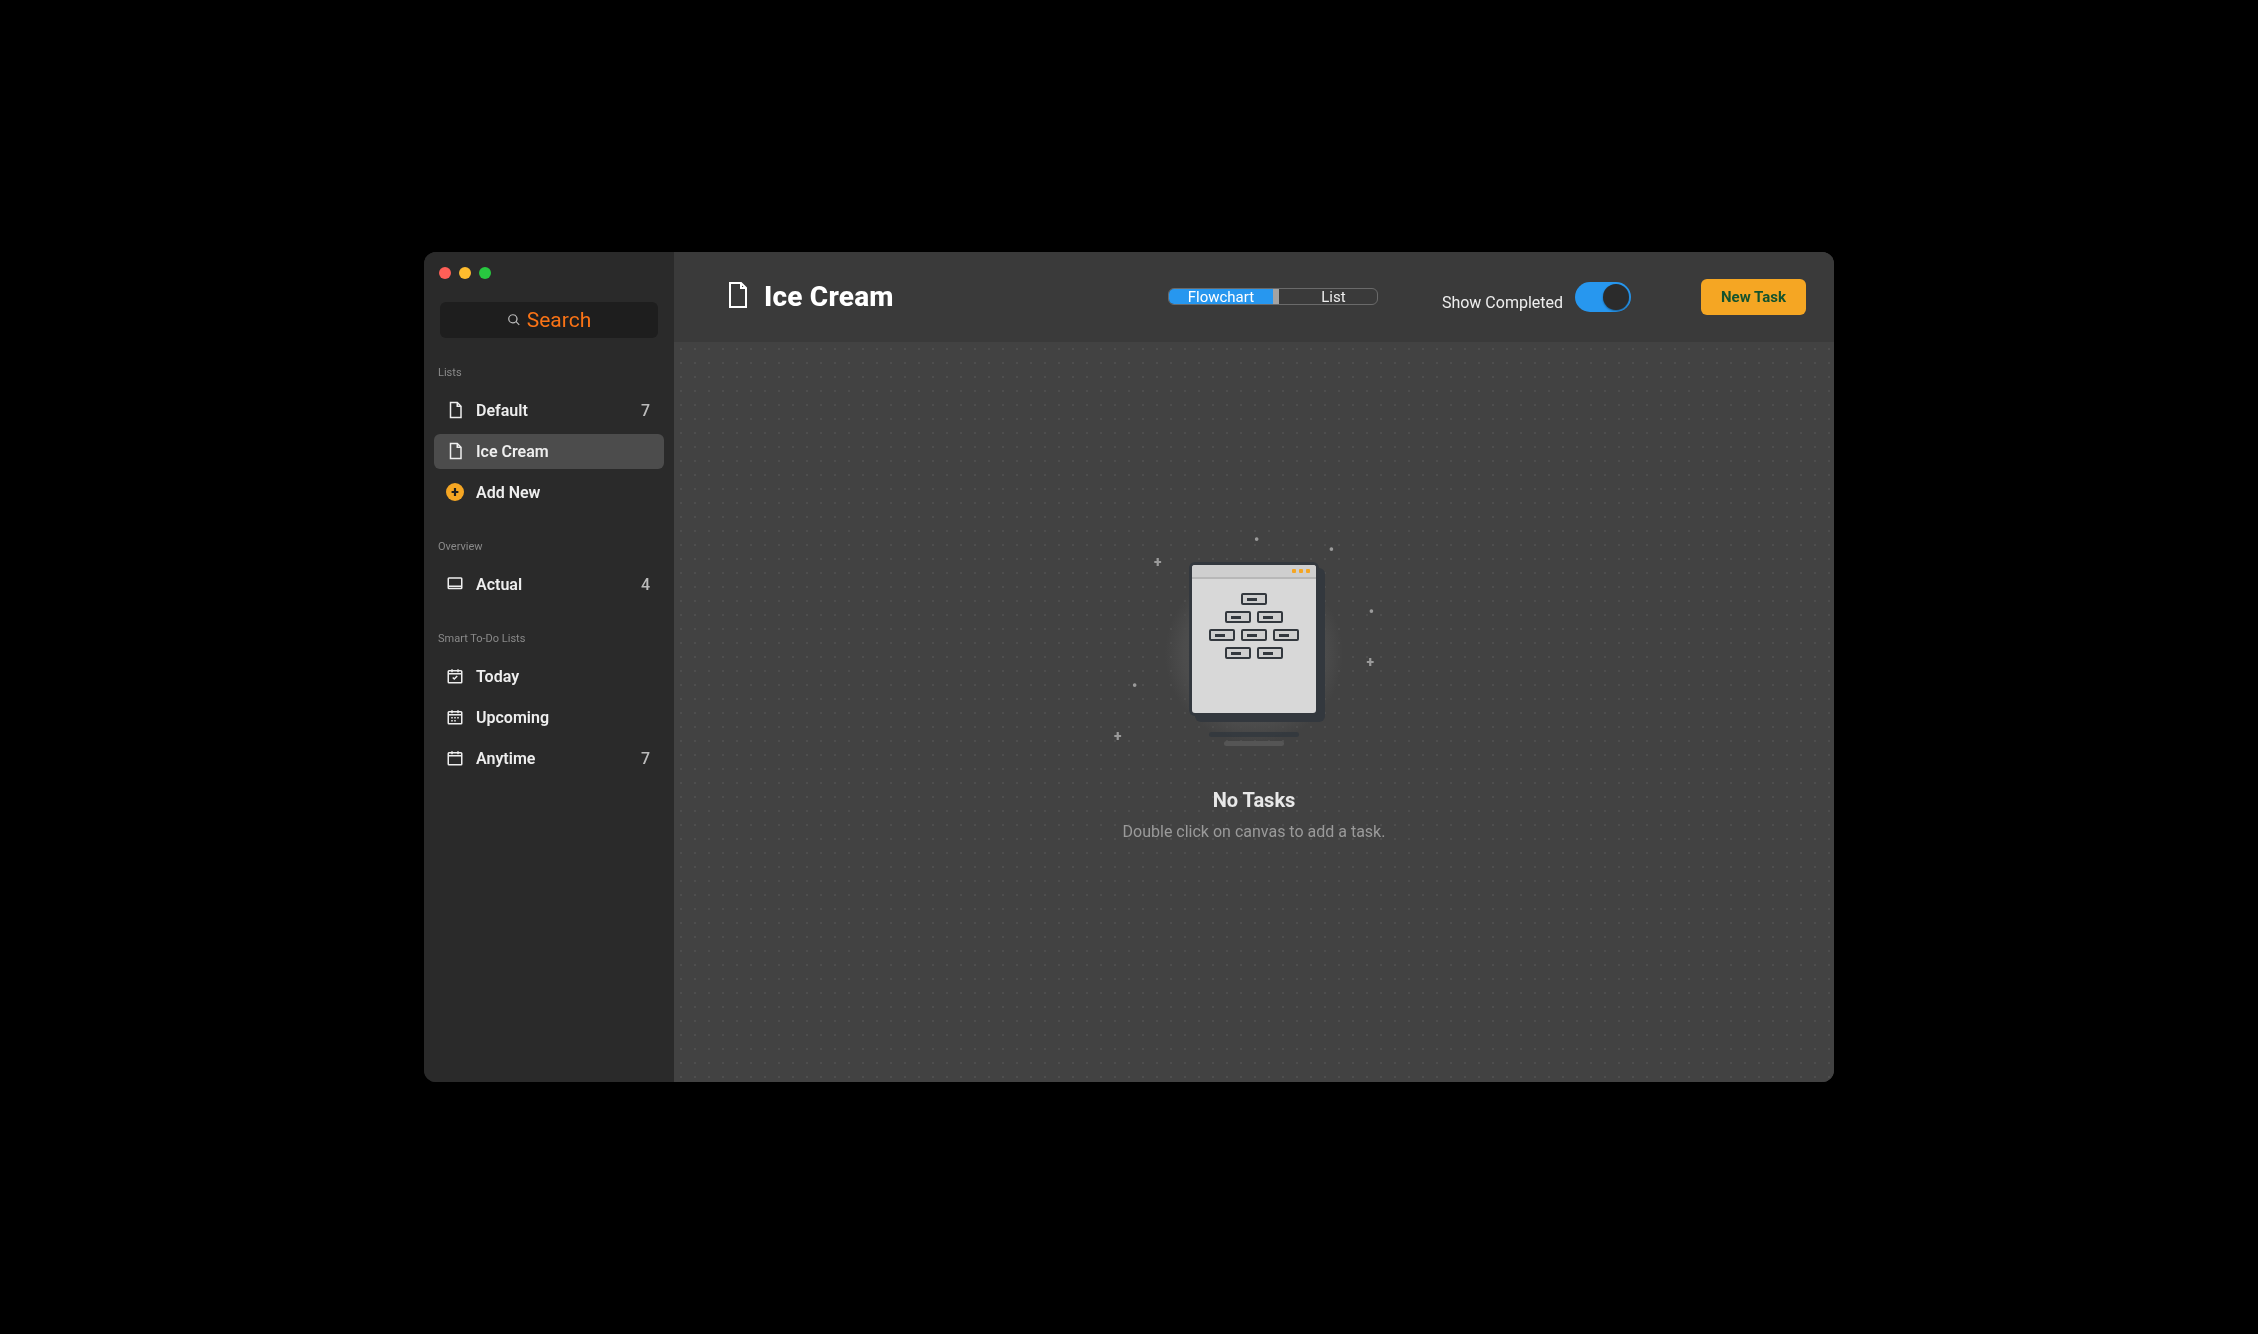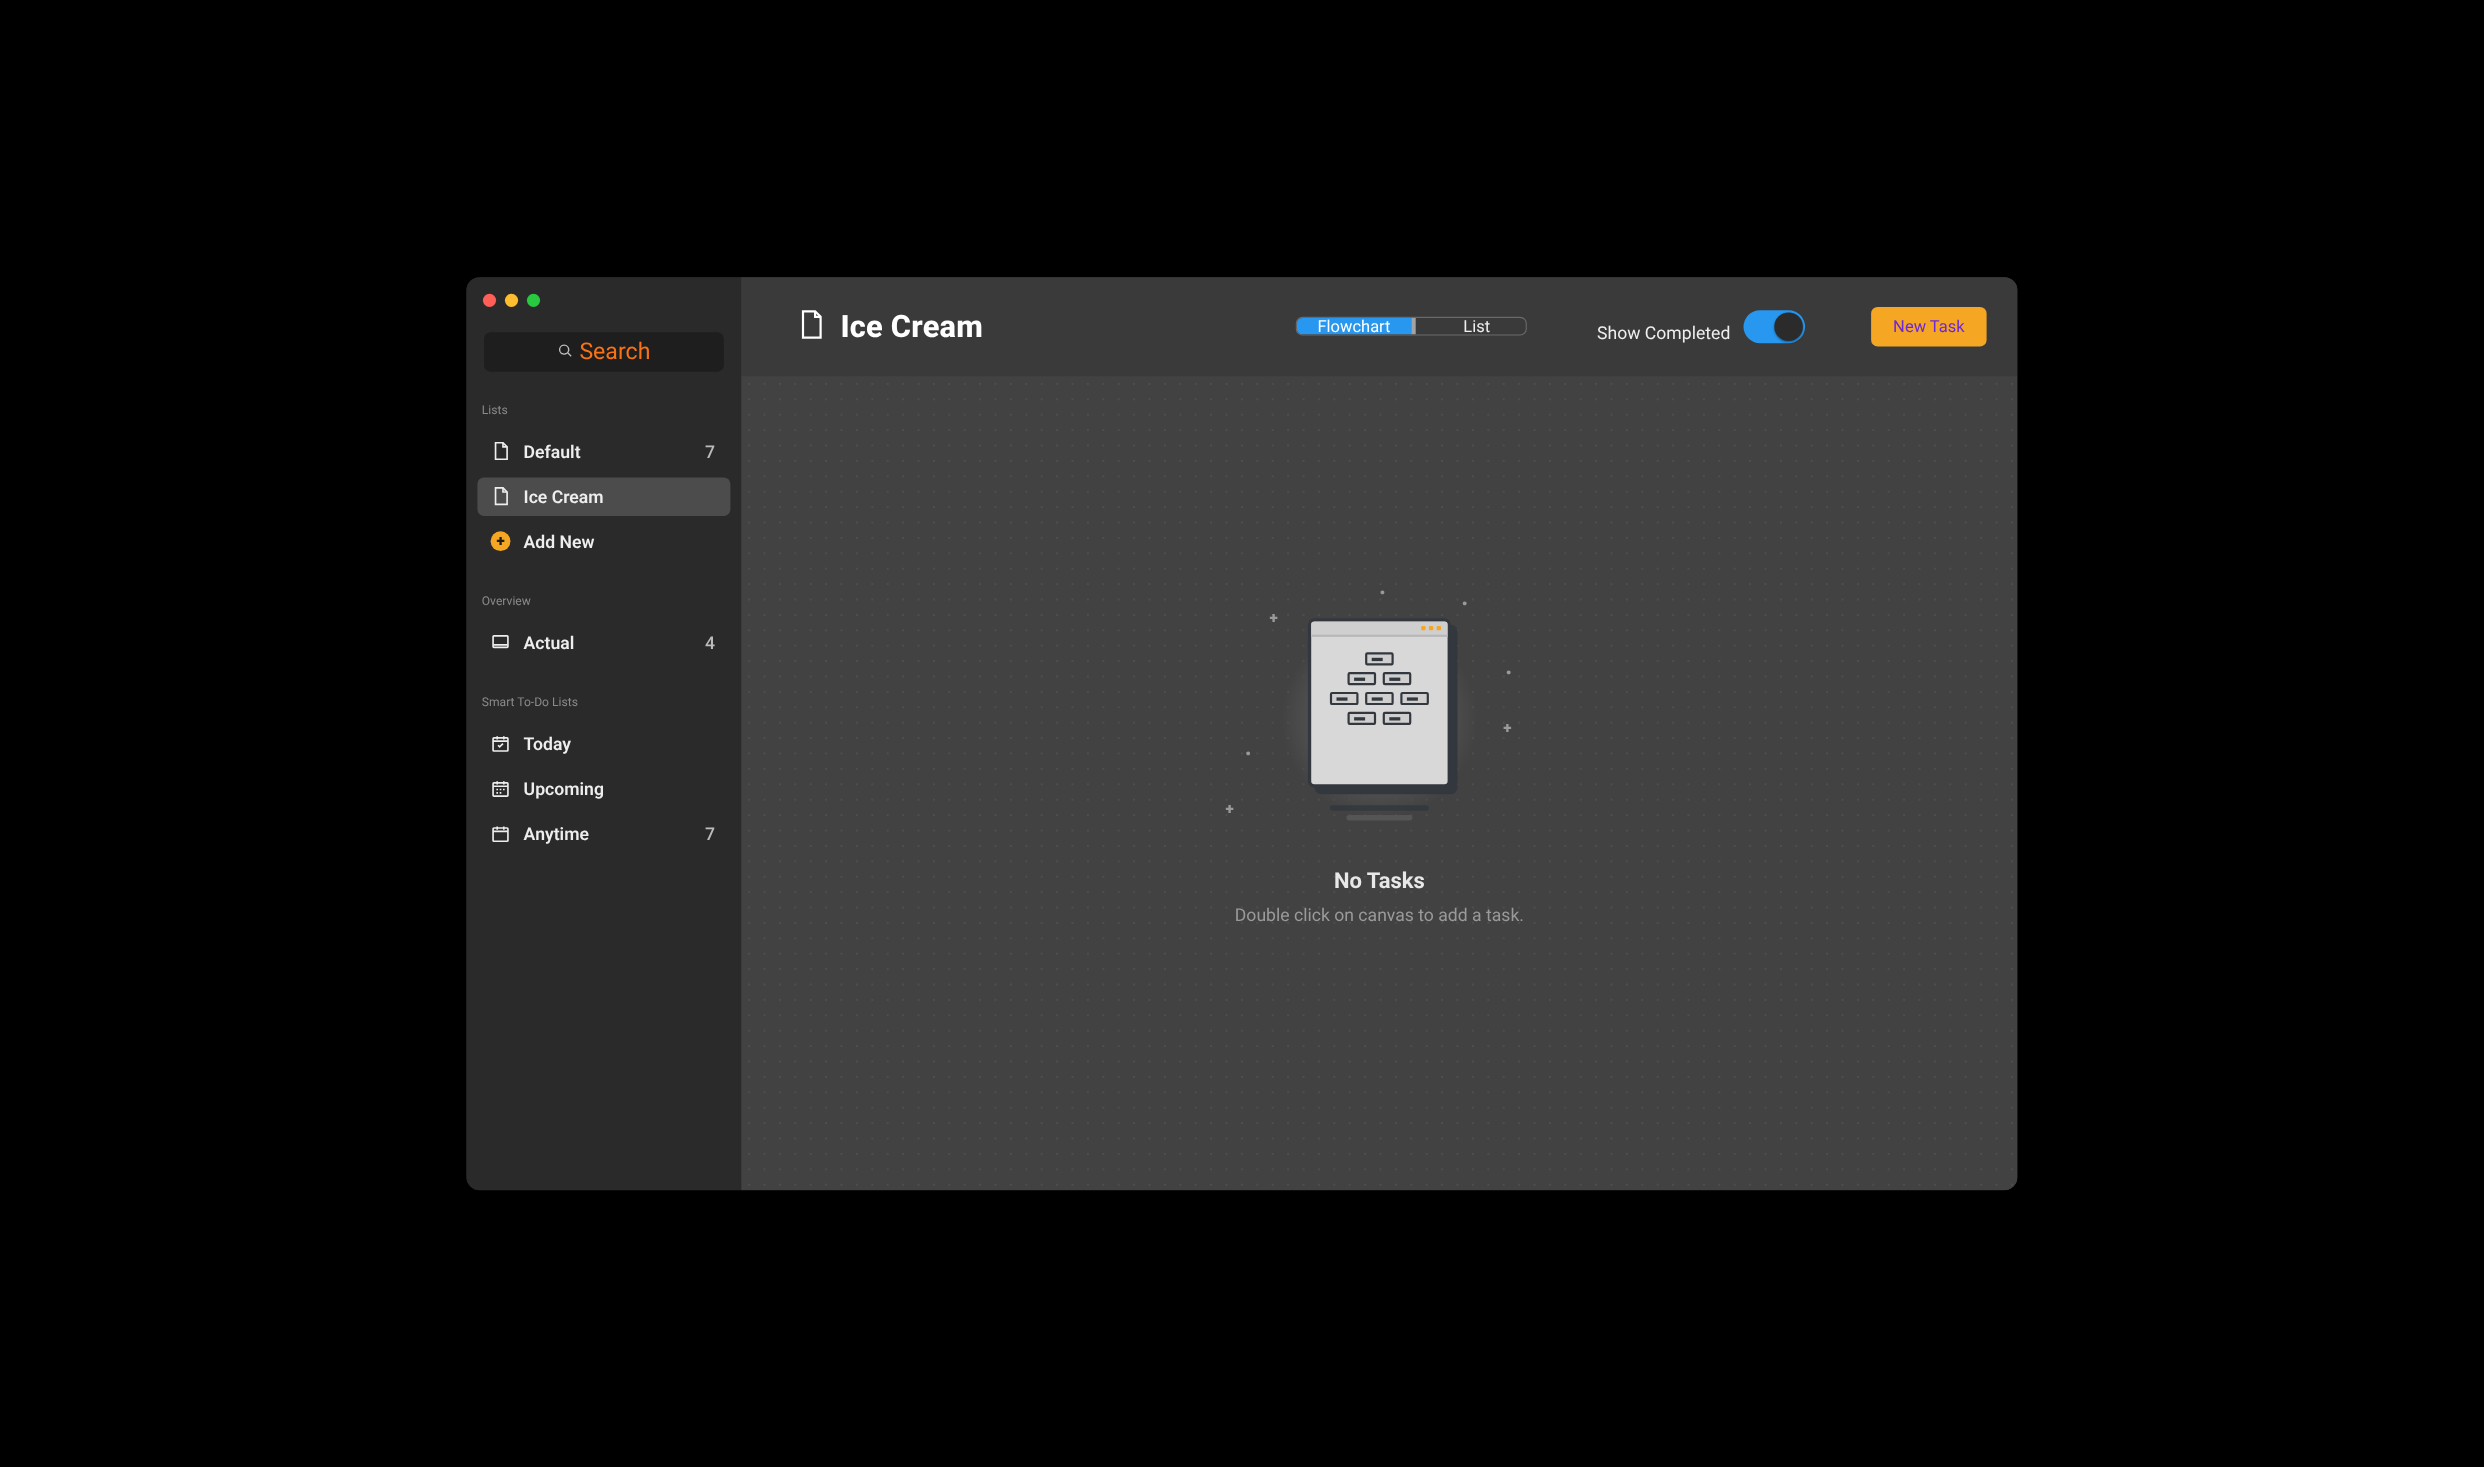--- a/index.html
+++ b/index.html
@@ -113,37 +113,37 @@
     overflow: hidden;
     height: 17px;
   }
   .seg-btn {
     width: 104px;
     display: flex; align-items: center; justify-content: center;
     font-size: 15px; color: #eee; cursor: pointer;
     background: transparent;
   }
   .seg-btn.active { background: #2797ef; color: #fff; }
-  .seg-btn + .seg-btn { border-left: 4px solid #a3a3a3; padding-left: 11px; }
+  .seg-btn + .seg-btn { border-left: 6px solid #a3a3a3; padding-left: 11px; }
   .toggle-group { display: flex; align-items: flex-end; gap: 12px; margin-left: 40px;}
   .toggle-label { color: #eee; font-size: 16px; }
   .switch {
     width: 56px; height: 30px; border-radius: 30px;
     background: #2797ef; position: relative; cursor: pointer;
   }
   .switch .knob {
     width: 26px; height: 26px; border-radius: 50%;
     background: #2b2b2b; position: absolute; top: 2px; right: 2px;
     box-shadow: 0 1px 2px rgba(0,0,0,0.4);
   }
   .new-task-btn {
-    margin-left: 36px;
+    margin-left: 46px;
     background: #f5a623;
-    color: #6d28d9;
-    font-weight: 400;
+    color: #14532d;
+    font-weight: 700;
     font-size: 15px;
     padding: 9px 20px;
     border-radius: 6px;
     cursor: pointer;
   }
 
   
   .canvas {
     flex: 1;
     background-color: #424242;

